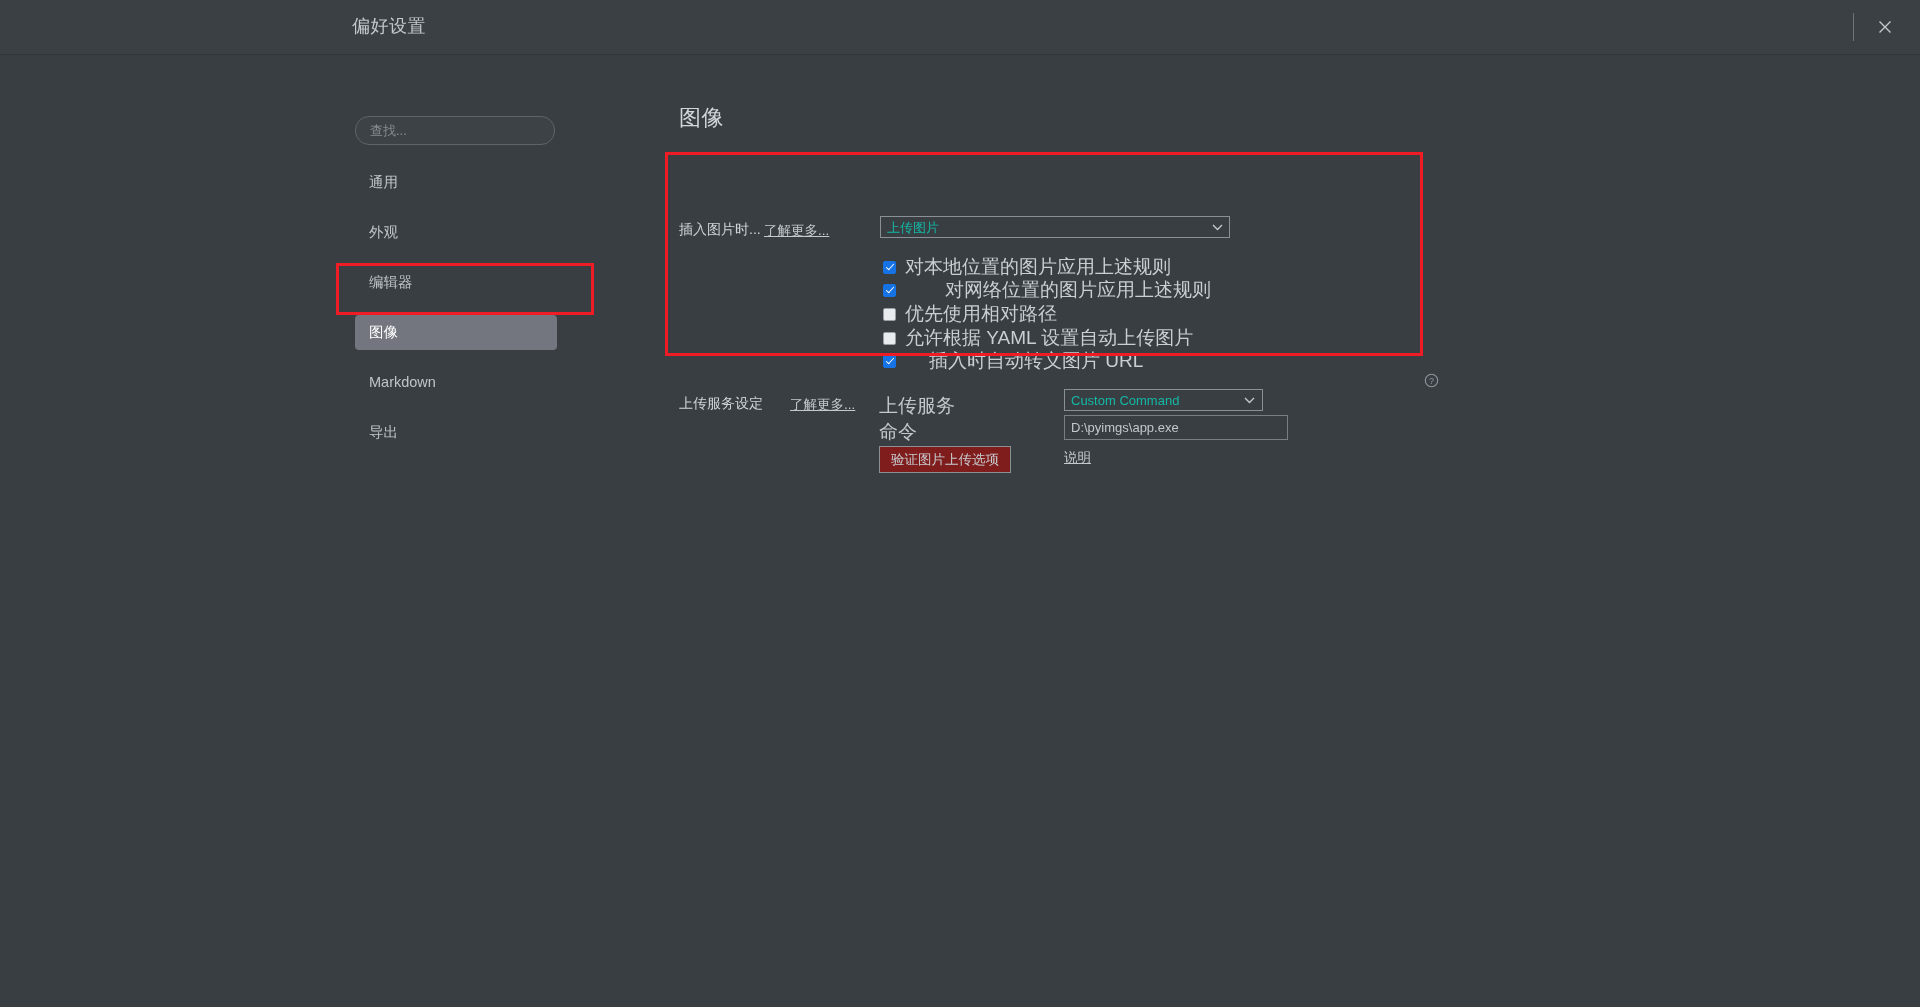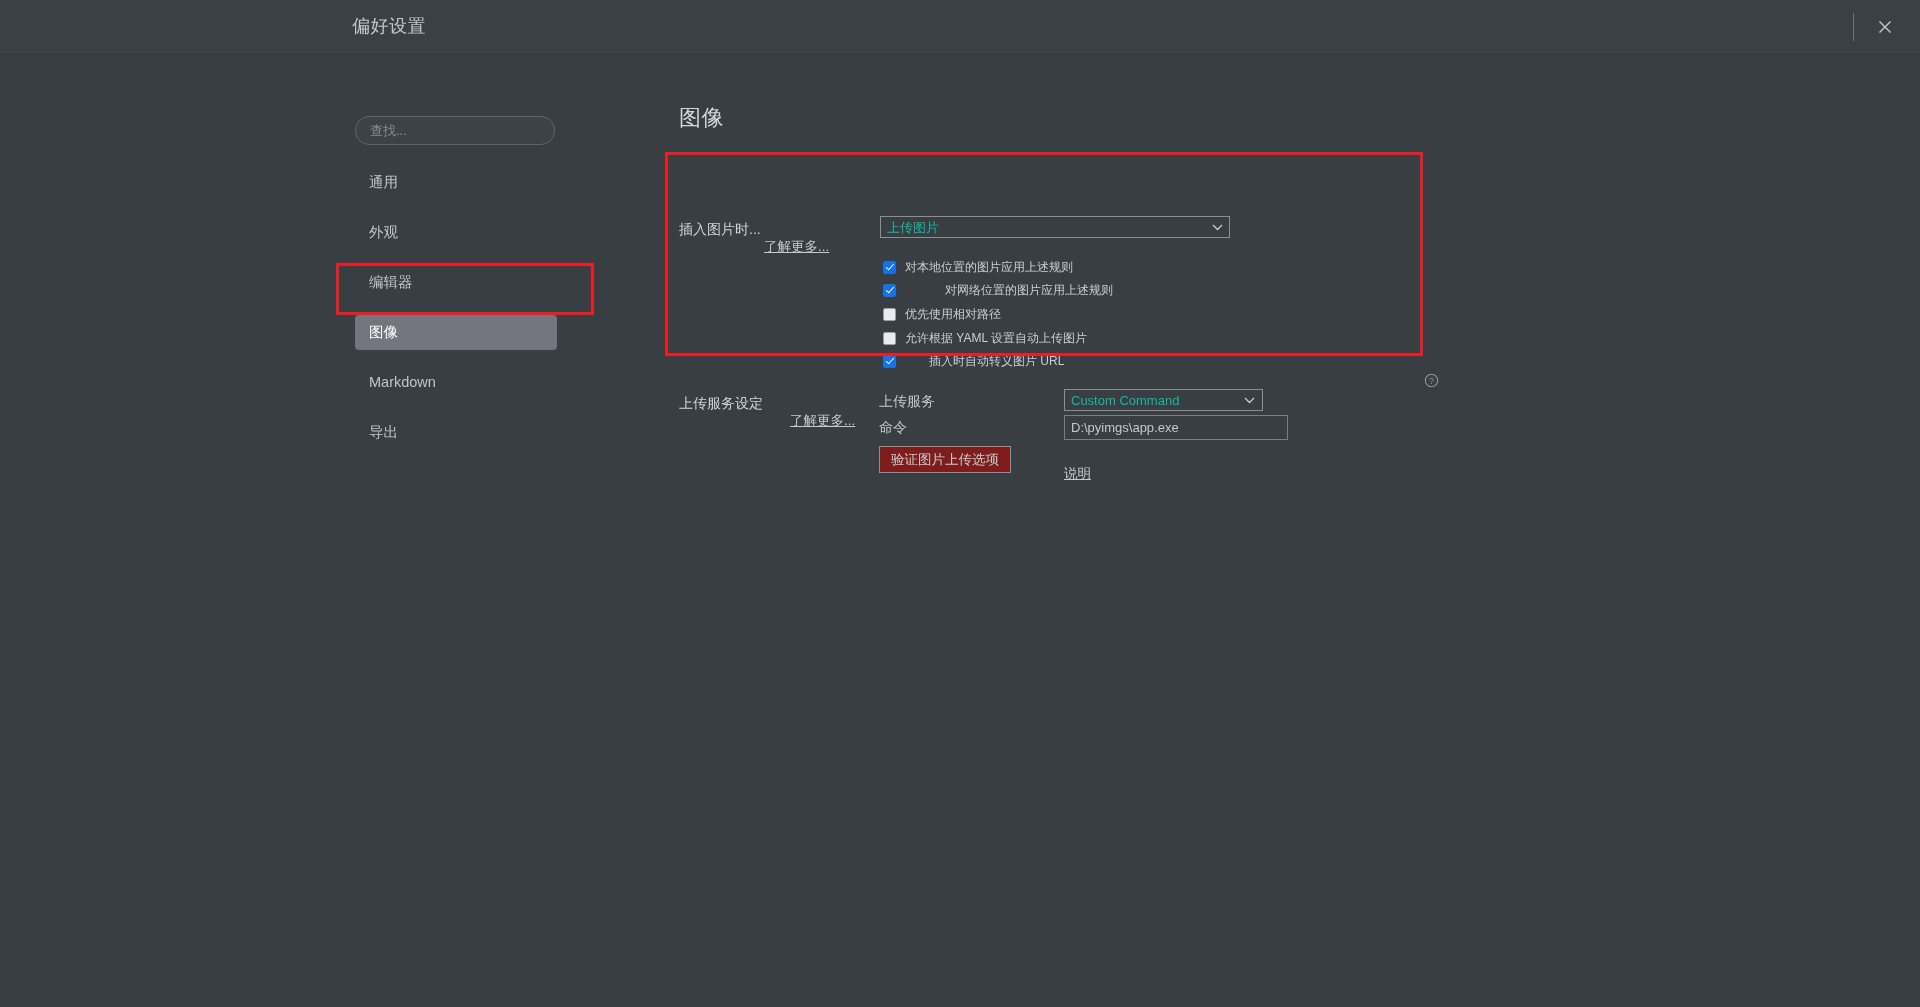--- a/index.html
+++ b/index.html
@@ -149,25 +149,24 @@
     color: #d0d5d9;
     white-space: nowrap;
   }
   .learn-link {
     position: absolute;
     font-size: 13.5px;
     color: #c4c9cd;
     text-decoration: underline;
     cursor: pointer;
     white-space: nowrap;
-    margin-top: 16px;
   }
   .sub-label {
     position: absolute;
-    font-size: 14px;
+    font-size: 19px;
     color: #c3c8cc;
     white-space: nowrap;
   }
 
   select.combo {
     position: absolute;
     box-sizing: border-box;
     height: 22px;
     background: #383e42;
     color: #14b8a6;
@@ -227,21 +226,21 @@
     position: absolute;
     left: 4px;
     top: 0.5px;
     width: 3px;
     height: 7px;
     border: solid #ffffff;
     border-width: 0 1.8px 1.8px 0;
     transform: rotate(42deg);
   }
   .cb-label {
-    font-size: 12px;
+    font-size: 19px;
     color: #c9ced2;
     white-space: nowrap;
   }
 
   .action-btn {
     position: absolute;
     box-sizing: border-box;
     background: #7f1d1d;
     border: 1px solid #8a9096;
     color: #c8cdd1;

